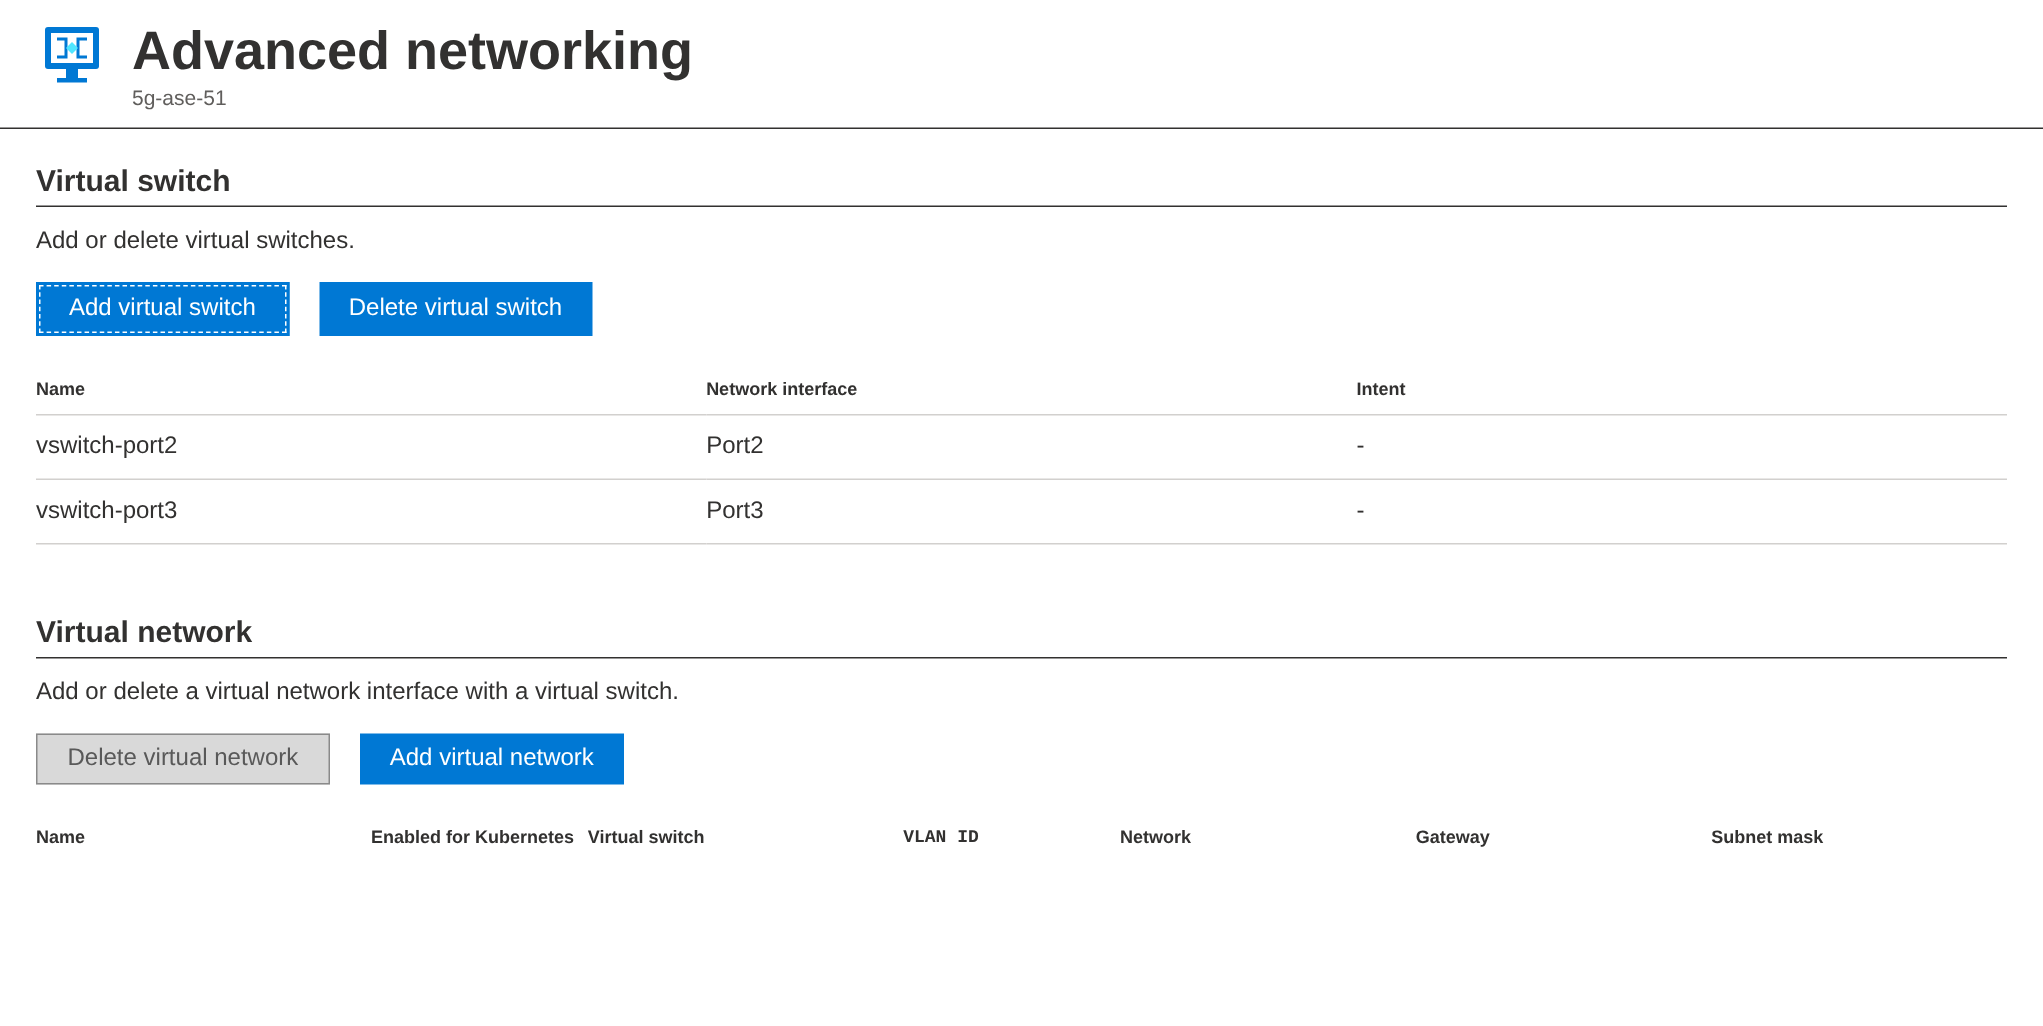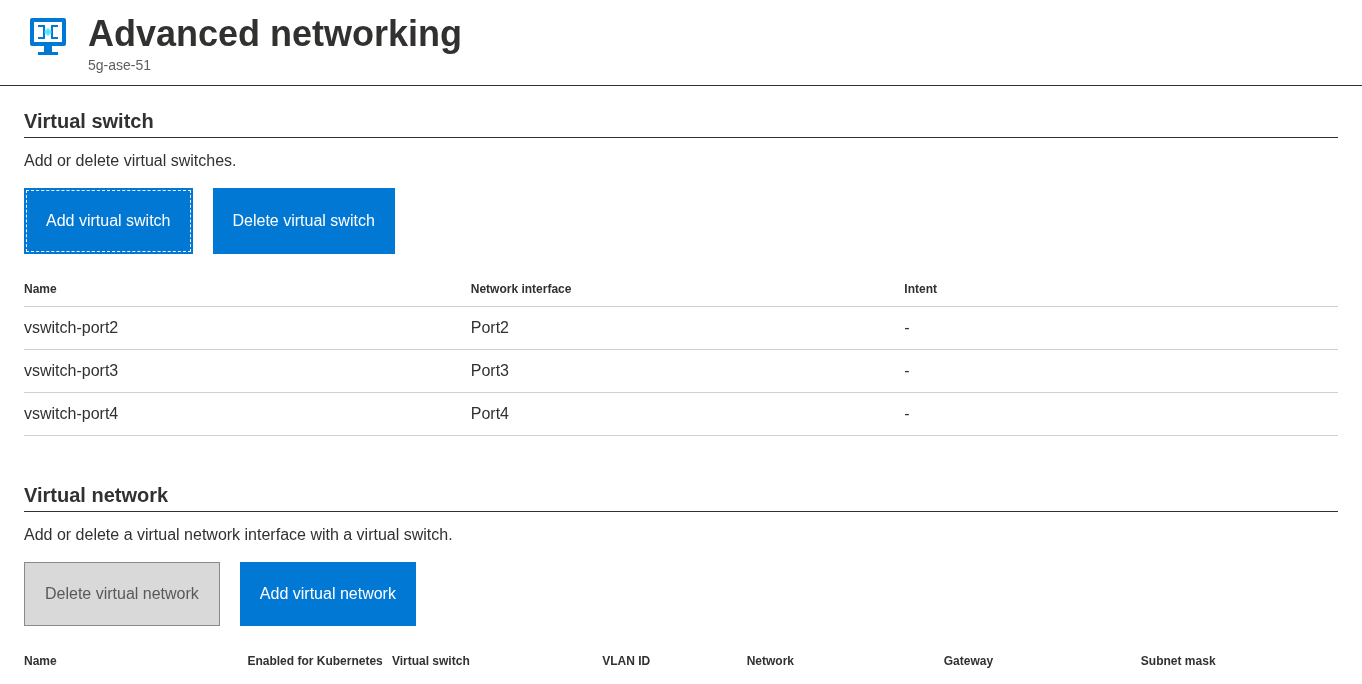--- a/index.html
+++ b/index.html
@@ -58,21 +58,21 @@
       font-size: 16px;
       color: #323130;
       margin-bottom: 18px;
     }
     .button-row {
       display: flex;
       gap: 20px;
       margin-bottom: 18px;
     }
     .btn {
-      padding: 22px 20px;
+      padding: 7px 20px;
       font-size: 16px;
       font-family: inherit;
       border: none;
       cursor: pointer;
       background: #0078d4;
       color: #ffffff;
     }
     .btn-primary-focused {
       background: #0078d4;
       color: #ffffff;
@@ -107,21 +107,21 @@
     .vswitch-table th:nth-child(1),
     .vswitch-table td:nth-child(1) { width: 34%; }
     .vswitch-table th:nth-child(2),
     .vswitch-table td:nth-child(2) { width: 33%; }
     .vswitch-table th:nth-child(3),
     .vswitch-table td:nth-child(3) { width: 33%; }
 
     .vnet-table th:nth-child(1) { width: 17%; }
     .vnet-table th:nth-child(2) { width: 11%; }
     .vnet-table th:nth-child(3) { width: 16%; }
-    .vnet-table th:nth-child(4) { width: 11%; }
+    .vnet-table th:nth-child(4) { width: 11%; font-family: Liberation Mono, monospace; }
     .vnet-table th:nth-child(5) { width: 15%; }
     .vnet-table th:nth-child(6) { width: 15%; }
     .vnet-table th:nth-child(7) { width: 15%; }
     .vnet-table th { border-bottom: none; }
   </style>
 </head>
 <body>
 
 <div class="header">
   <div class="header-icon">
@@ -161,25 +161,20 @@
         <tr>
           <td>vswitch-port2</td>
           <td>Port2</td>
           <td>-</td>
         </tr>
         <tr>
           <td>vswitch-port3</td>
           <td>Port3</td>
           <td>-</td>
         </tr>
-        <tr>
-          <td>vswitch-port4</td>
-          <td>Port4</td>
-          <td>-</td>
-        </tr>
       </tbody>
     </table>
   </div>
 
   <div class="section">
     <div class="section-title">Virtual network</div>
     <div class="section-description">Add or delete a virtual network interface with a virtual switch.</div>
     <div class="button-row">
       <button class="btn btn-disabled">Delete virtual network</button>
       <button class="btn">Add virtual network</button>

